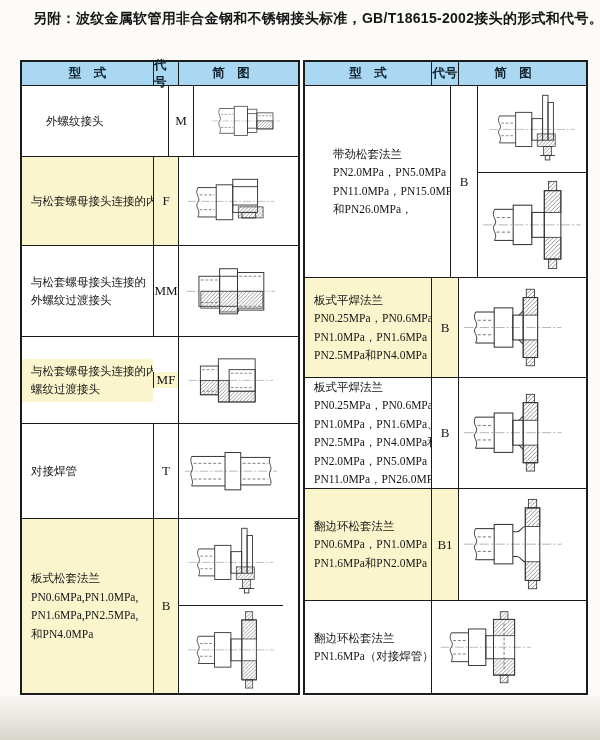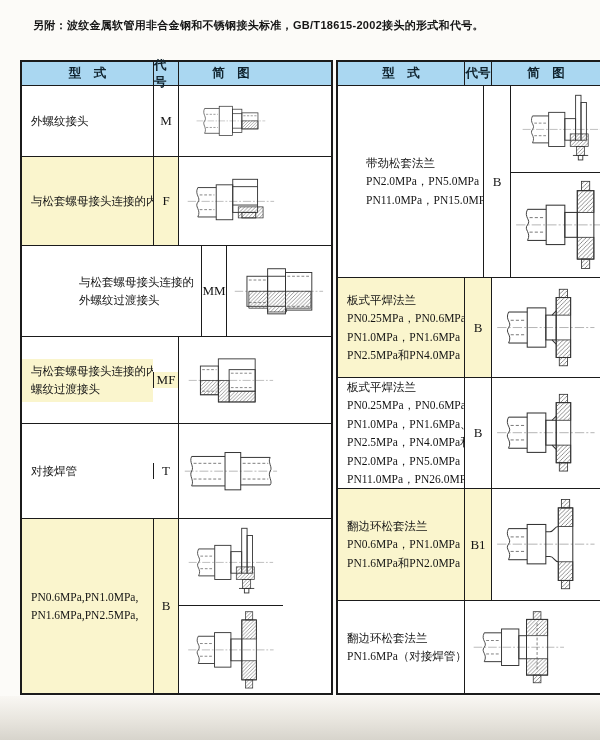--- a/index.html
+++ b/index.html
@@ -4,21 +4,21 @@
 <style>
   html,body{margin:0;padding:0;}
   body{
     width:600px;height:740px;position:relative;overflow:hidden;
     background:#fcfbf8;
     font-family:"Liberation Sans",sans-serif;
   }
   .scan-band{position:absolute;left:0;right:0;bottom:0;height:44px;
     background:linear-gradient(#f9f7f3 0%, #e8e5de 55%, #d7d4cc 100%);}
   .note{position:absolute;left:33px;top:10px;width:560px;
-    font-size:11px;font-weight:bold;color:#151515;letter-spacing:0.3px;white-space:nowrap;margin-top:8px;}
+    font-size:14px;font-weight:bold;color:#151515;letter-spacing:0.3px;white-space:nowrap;}
   .tables{position:absolute;left:20px;top:60px;display:flex;gap:3px;}
   .tbl{border:2px solid var(--bd);background:#ffffff;}
   .hdr{display:flex;background:var(--hbg);border-bottom:1px solid var(--bd);height:23px;}
   .hc{display:flex;align-items:center;justify-content:center;
     font-weight:bold;font-size:12.5px;color:#10232e;box-sizing:border-box;}
   .row{display:flex;}
   .row + .row{border-top:1px solid var(--bd);}
   .cell{box-sizing:border-box;}
   .tcell{display:flex;flex-direction:column;justify-content:center;
     padding:3px 3px 3px 9px;font-family:"Liberation Serif",serif;
@@ -59,21 +59,21 @@
           <span>型　式</span>
         </div>
       <div class="hc lc2 bl">
           <span>代号</span>
         </div>
       <div class="hc lc3 bl">
           <span>简　图</span>
         </div>
     </div>
     <div id="left-body">
-        <div class="row" style="height: 70px;">
+        <div class="row" style="height: 70px; padding-left: 15px;">
           <div class="cell tcell lc1">
             <div class="tline">外螺纹接头</div>
           </div>
           <div class="cell ccell bl lc2">M</div>
           <div class="dcol bl lc3">
             <div class="dcell" style="height: 70px;">
               <svg viewBox="0 0 100 90" preserveAspectRatio="xMidYMid meet">
                 <path d="M3 45 H97" fill="none" stroke="#888" stroke-width="0.6" stroke-dasharray="9 2 2 2"></path>
                 <path d="M14 28 H34" fill="none" stroke="#333" stroke-width="1"></path>
                 <path d="M14 62 H34" fill="none" stroke="#333" stroke-width="1"></path>
@@ -104,21 +104,21 @@
                 <path d="M16 38 H32 M16 54 H32" fill="none" stroke="#444" stroke-width="0.7" stroke-dasharray="3 2"></path>
                 <rect x="34" y="27" width="18" height="38" fill="none" stroke="#333" stroke-width="1"></rect>
                 <rect x="52" y="21" width="27" height="36" fill="none" stroke="#333" stroke-width="1"></rect>
                 <path d="M52 29 H79 M52 49 H79" fill="none" stroke="#333" stroke-width="1"></path>
                 <rect x="58" y="51" width="27" height="12" fill="url(#hx)" stroke="#333" stroke-width="0.8"></rect>
                 <rect x="62" y="57" width="15" height="6" fill="none" stroke="#333" stroke-width="1"></rect>
               </svg>
             </div>
           </div>
         </div>
-        <div class="row" style="height: 90px; padding-left: 48px;">
+        <div class="row" style="height: 90px;">
           <div class="cell tcell lc1">
             <div class="tline">与松套螺母接头连接的</div>
             <div class="tline">外螺纹过渡接头</div>
           </div>
           <div class="cell ccell bl lc2">MM</div>
           <div class="dcol bl lc3">
             <div class="dcell" style="height: 90px;">
               <svg viewBox="0 0 100 90" preserveAspectRatio="xMidYMid meet">
                 <path d="M3 45 H97" fill="none" stroke="#888" stroke-width="0.6" stroke-dasharray="9 2 2 2"></path>
                 <rect x="16" y="29" width="22" height="32" fill="none" stroke="#333" stroke-width="1"></rect>
@@ -147,21 +147,21 @@
                 <rect x="36" y="21" width="41" height="48" fill="none" stroke="#333" stroke-width="1"></rect>
                 <rect x="48" y="33" width="29" height="24" fill="none" stroke="#333" stroke-width="1"></rect>
                 <path d="M50 37 H75 M50 53 H75" fill="none" stroke="#444" stroke-width="0.7" stroke-dasharray="3 2"></path>
                 <rect x="16" y="45" width="20" height="16" fill="url(#hx)" stroke="#333" stroke-width="0.8"></rect>
                 <rect x="36" y="45" width="12" height="24" fill="url(#hx)" stroke="#333" stroke-width="0.8"></rect>
                 <rect x="48" y="57" width="29" height="12" fill="url(#hx)" stroke="#333" stroke-width="0.8"></rect>
               </svg>
             </div>
           </div>
         </div>
-        <div class="row" style="height: 94px; align-items: center;">
+        <div class="row" style="height: 94px;">
           <div class="cell tcell lc1">
             <div class="tline">对接焊管</div>
           </div>
           <div class="cell ccell bl lc2">T</div>
           <div class="dcol bl lc3">
             <div class="dcell" style="height: 94px;">
               <svg viewBox="0 0 100 90" preserveAspectRatio="xMidYMid meet">
                 <path d="M3 45 H97" fill="none" stroke="#888" stroke-width="0.6" stroke-dasharray="9 2 2 2"></path>
                 <path d="M10 30 H44 M10 60 H44" fill="none" stroke="#333" stroke-width="1"></path>
                 <path d="M10 30 C7 36 13 40 10 45 C7 50 13 54 10 60" fill="none" stroke="#333" stroke-width="0.9"></path>
@@ -169,22 +169,24 @@
                 <rect x="44" y="26" width="16" height="38" fill="none" stroke="#333" stroke-width="1"></rect>
                 <path d="M60 31 H90 M60 59 H90" fill="none" stroke="#333" stroke-width="1"></path>
                 <path d="M90 31 C87 36 93 41 90 45 C87 50 93 55 90 59" fill="none" stroke="#333" stroke-width="0.9"></path>
                 <path d="M62 37 H88 M62 53 H88" fill="none" stroke="#444" stroke-width="0.7" stroke-dasharray="3 2"></path>
               </svg>
             </div>
           </div>
         </div>
         <div class="row" style="height: 174px;">
           <div class="cell tcell lc1 hl">
+            <div class="tline">板式松套法兰</div>
             <div class="tline">PN0.6MPa,PN1.0MPa,</div>
             <div class="tline">PN1.6MPa,PN2.5MPa,</div>
+            <div class="tline">和PN4.0MPa</div>
           </div>
           <div class="cell ccell bl lc2 hl">B</div>
           <div class="dcol bl lc3">
             <div class="dcell" style="height: 86px;">
               <svg viewBox="0 0 100 90" preserveAspectRatio="xMidYMid meet">
                 <path d="M3 45 H97" fill="none" stroke="#888" stroke-width="0.6" stroke-dasharray="9 2 2 2"></path>
                 <path d="M14 30 H32" fill="none" stroke="#333" stroke-width="1"></path>
                 <path d="M14 60 H32" fill="none" stroke="#333" stroke-width="1"></path>
                 <path d="M14 30 C10 38 18 40 14 45 C10 50 18 52 14 60" fill="none" stroke="#333" stroke-width="0.9"></path>
                 <path d="M16 38 H30 M16 52 H30" fill="none" stroke="#444" stroke-width="0.7" stroke-dasharray="3 2"></path>
@@ -230,20 +232,21 @@
       <div class="hc rc3 bl">
           <span>简　图</span>
         </div>
     </div>
     <div id="right-body">
         <div class="row" style="height: 191px; margin-left: 19px;">
           <div class="cell tcell rc1">
             <div class="tline">带劲松套法兰</div>
             <div class="tline">PN2.0MPa，PN5.0MPa，</div>
             <div class="tline">PN11.0MPa，PN15.0MPa，</div>
+            <div class="tline">和PN26.0MPa，</div>
           </div>
           <div class="cell ccell bl rc2">B</div>
           <div class="dcol bl rc3">
             <div class="dcell" style="height: 86px;">
               <svg viewBox="0 0 100 90" preserveAspectRatio="xMidYMid meet">
                 <path d="M3 45 H97" fill="none" stroke="#888" stroke-width="0.6" stroke-dasharray="9 2 2 2"></path>
                 <path d="M14 30 H32" fill="none" stroke="#333" stroke-width="1"></path>
                 <path d="M14 60 H32" fill="none" stroke="#333" stroke-width="1"></path>
                 <path d="M14 30 C10 38 18 40 14 45 C10 50 18 52 14 60" fill="none" stroke="#333" stroke-width="0.9"></path>
                 <path d="M16 38 H30 M16 52 H30" fill="none" stroke="#444" stroke-width="0.7" stroke-dasharray="3 2"></path>

